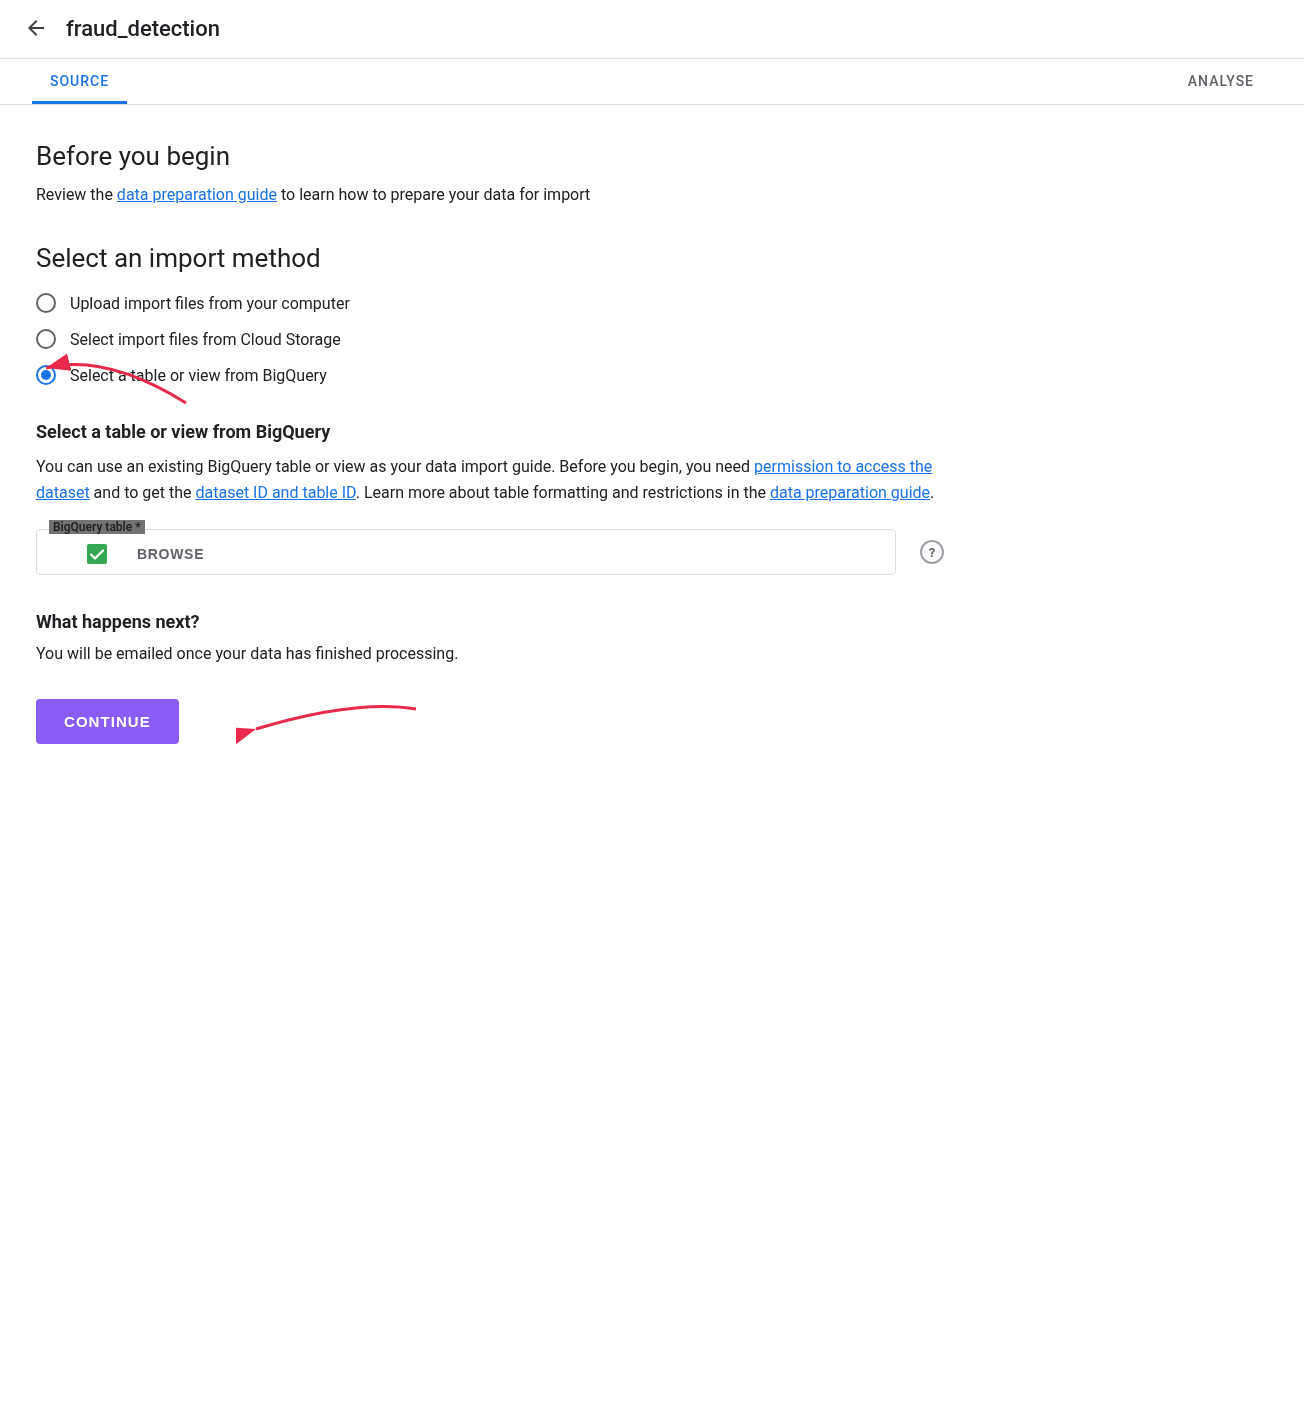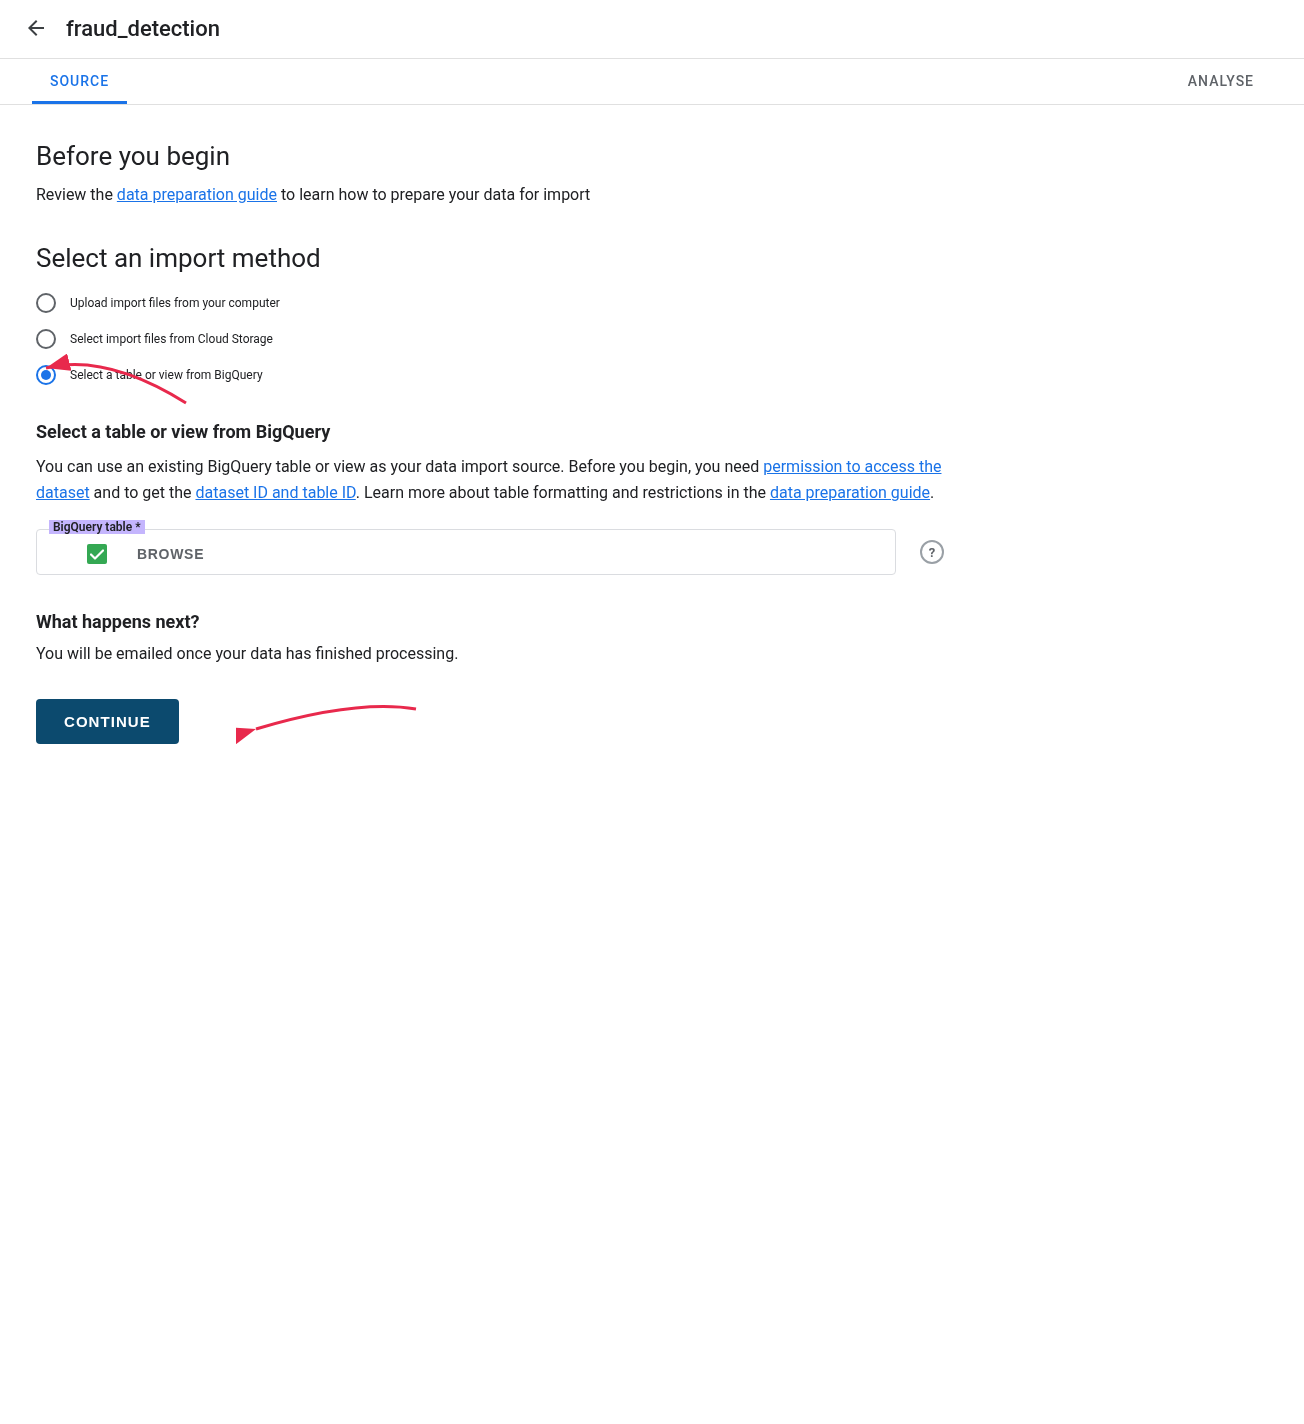--- a/index.html
+++ b/index.html
@@ -97,21 +97,21 @@
       flex-direction: column;
       gap: 16px;
       margin-bottom: 36px;
     }
 
     .radio-item {
       display: flex;
       align-items: center;
       gap: 14px;
       cursor: pointer;
-      font-size: 12px;
+      font-size: 16px;
       color: #202124;
     }
 
     .radio-circle {
       width: 20px;
       height: 20px;
       border-radius: 50%;
       border: 2px solid #5f6368;
       display: flex;
       align-items: center;
@@ -156,21 +156,21 @@
       padding: 14px 16px 10px 50px;
       width: 930px;
       display: flex;
       align-items: center;
     }
 
     .input-label {
       position: absolute;
       top: -10px;
       left: 12px;
-      background: #c4b5fd;
+      background: #737373;
       padding: 0 4px;
       font-size: 12px;
       font-weight: 600;
       color: #202124;
     }
 
     .checkbox-green {
       width: 20px;
       height: 20px;
       background: #34a853;
@@ -226,21 +226,21 @@
       margin-bottom: 12px;
     }
 
     .what-next-text {
       font-size: 16px;
       color: #202124;
       margin-bottom: 32px;
     }
 
     .continue-btn {
-      background: #0c4a6e;
+      background: #8b5cf6;
       color: #fff;
       border: none;
       border-radius: 4px;
       padding: 14px 28px;
       font-size: 15px;
       font-weight: 600;
       letter-spacing: 0.07em;
       cursor: pointer;
       text-transform: uppercase;
     }
@@ -308,21 +308,21 @@
             <path d="M160,90 Q80,40 20,55" stroke="#e8294c" stroke-width="3" fill="none" marker-end="url(#arrowhead1)"></path>
           </svg>
         </div>
       </div>
     </div>
 
     
     <div class="bigquery-section">
       <div class="bigquery-section-title">Select a table or view from BigQuery</div>
       <div class="body-text">
-        <span>You can use an existing BigQuery table or view as your data import source. Before you begin, you need </span><a>permission to access the dataset</a><span> and to get the </span><a>dataset ID and table ID</a><span>. Learn more about table formatting and restrictions in the </span><a>data preparation guide</a><span>.</span>
+        <span>You can use an existing BigQuery table or view as your data import guide. Before you begin, you need </span><a>permission to access the dataset</a><span> and to get the </span><a>dataset ID and table ID</a><span>. Learn more about table formatting and restrictions in the </span><a>data preparation guide</a><span>.</span>
       </div>
 
       <div style="display: flex; align-items: center; gap: 12px;">
         <div class="input-wrapper">
           <span class="input-label">BigQuery table *</span>
           <div style="display: flex; align-items: center; gap: 14px; width: 100%;">
             <div class="checkbox-green">
               <svg width="14" height="11" viewBox="0 0 14 11" fill="none">
                 <path d="M1 5.5L5 9.5L13 1.5" stroke="white" stroke-width="2.2" stroke-linecap="round" stroke-linejoin="round"></path>
               </svg>

